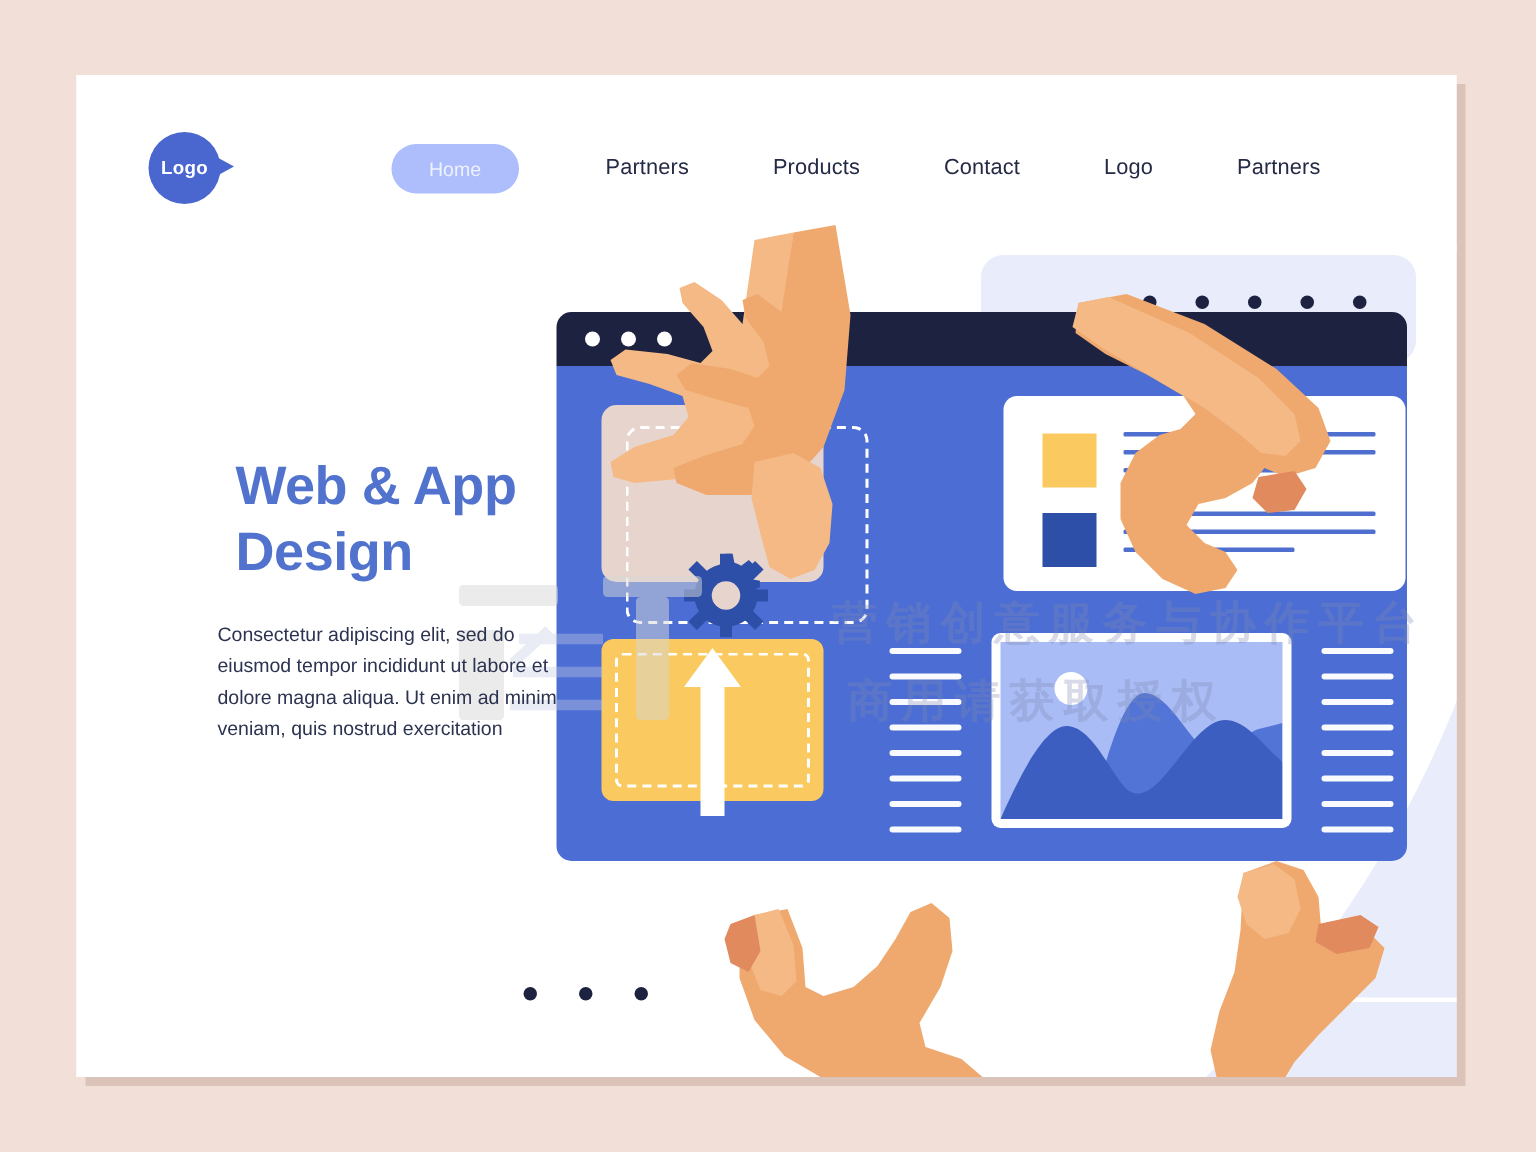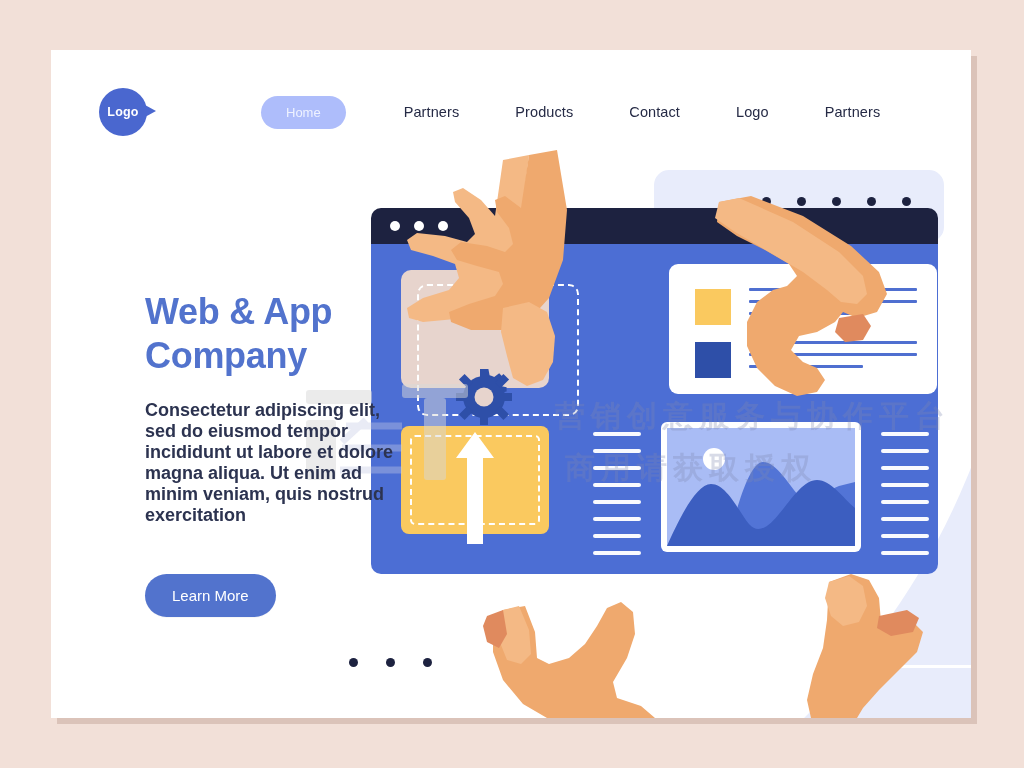--- a/index.html
+++ b/index.html
@@ -57,26 +57,26 @@
   }
   .gap-a{width:58px;}
   .gap-b{width:56px;}
   .gap-c{width:56px;}
   .gap-d{width:56px;}
   .gap-e{width:56px;}
 
   
   .copy{position:absolute;left:94px;top:240px;width:250px;z-index:30;}
   h1.head{
-    margin:0;font-size:36px;line-height:44px;font-weight:700;
+    margin:12px;font-size:36px;line-height:44px;font-weight:700;
     color:#5273cd;letter-spacing:-.3px;
   }
   p.body{
-    margin:22px 0 16px 0;font-size:18px;line-height:21px;
-    color:#2c3350;font-weight:700;
+    margin:22px 0 5px 0;font-size:13px;line-height:21px;
+    color:#2c3350;font-weight:400;
   }
   .cta{
     margin-top:32px;display:inline-block;
     background:#5273cd;color:#fff;font-size:15px;
     padding:13px 27px;border-radius:24px;
     box-shadow:0 1px 0 rgba(0,0,0,.03);
   }
 
   
   .illu{position:absolute;left:0;top:0;width:920px;height:668px;z-index:20;}
@@ -209,24 +209,23 @@
         <div class="gap-d"></div>
         <div class="nav-link">Logo</div>
         <div class="gap-e"></div>
         <div class="nav-link">Partners</div>
       </div>
     </div>
 
     <div class="copy">
       <h1 class="head">
         <span>Web &amp; App</span><br>
-        <span>Company</span>
+        <span>Design</span>
       </h1>
       <p class="body">Consectetur adipiscing elit, sed do eiusmod tempor incididunt ut labore et dolore magna aliqua. Ut enim ad minim veniam, quis nostrud exercitation</p>
-      <div class="cta">Learn More</div>
     </div>
 
     <div class="illu">
 
       <div class="frame-outline"></div>
 
       <div class="back-panel">
         <div class="dots">
           <span class="dot-navy"></span>
           <span class="dot-navy"></span>

